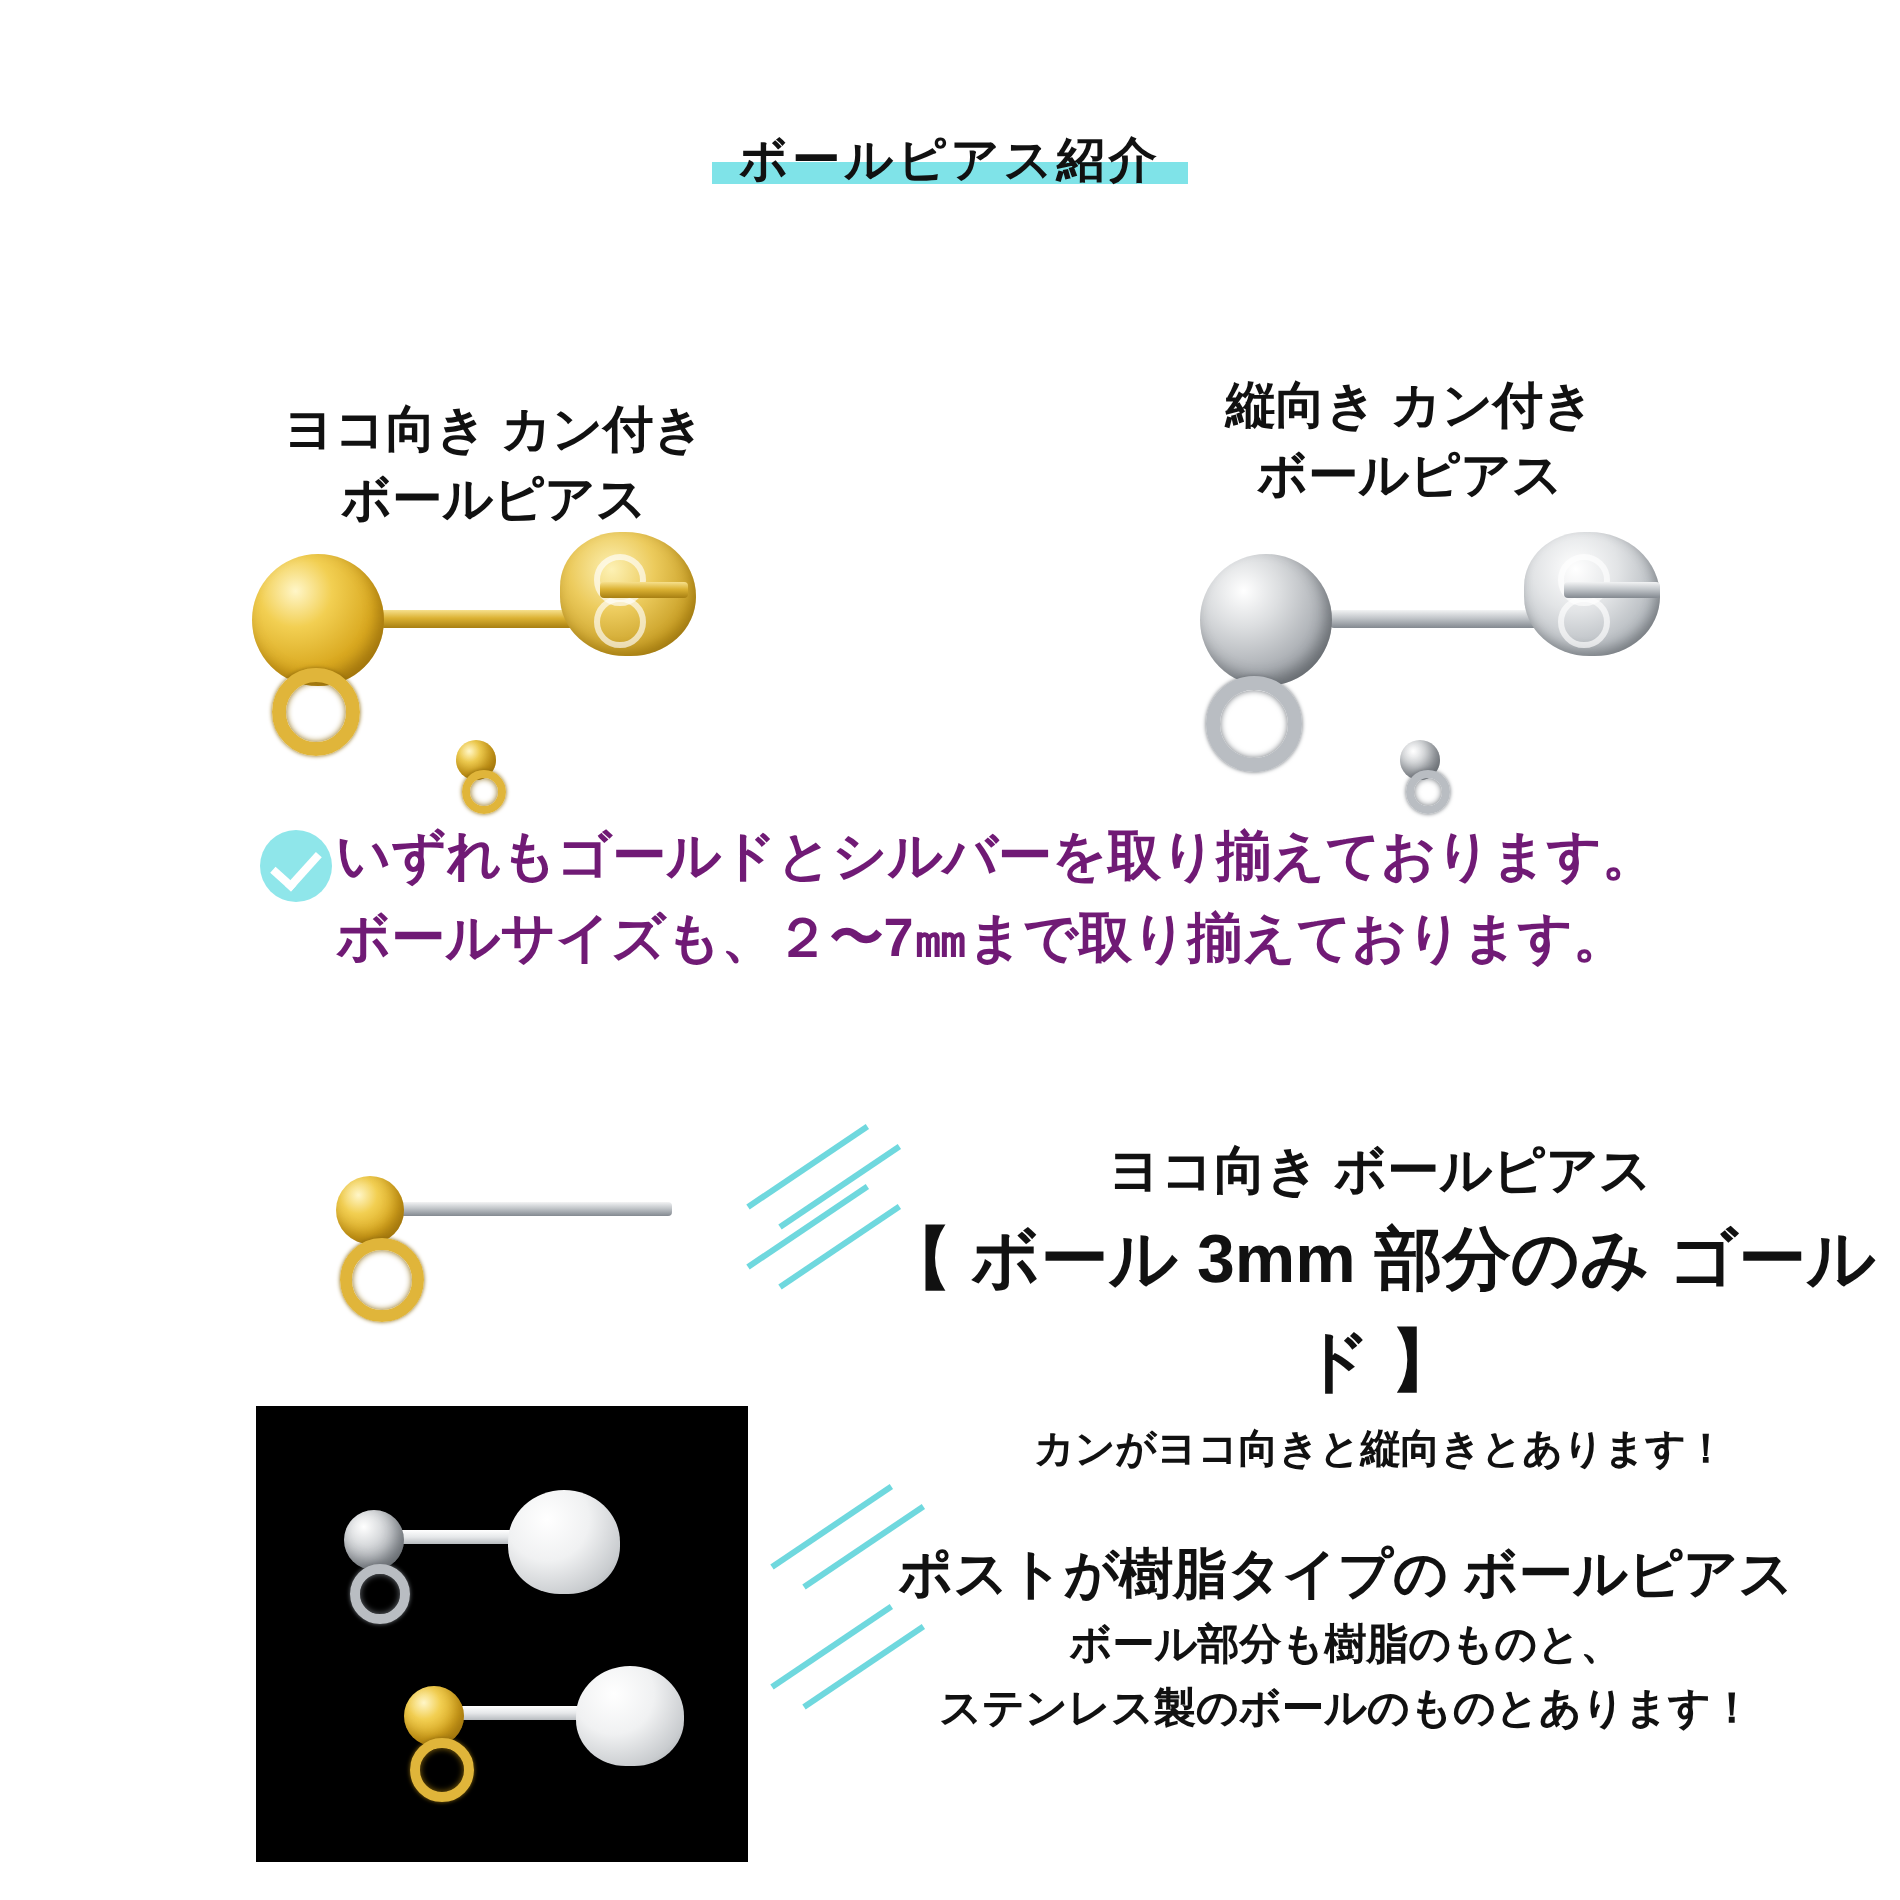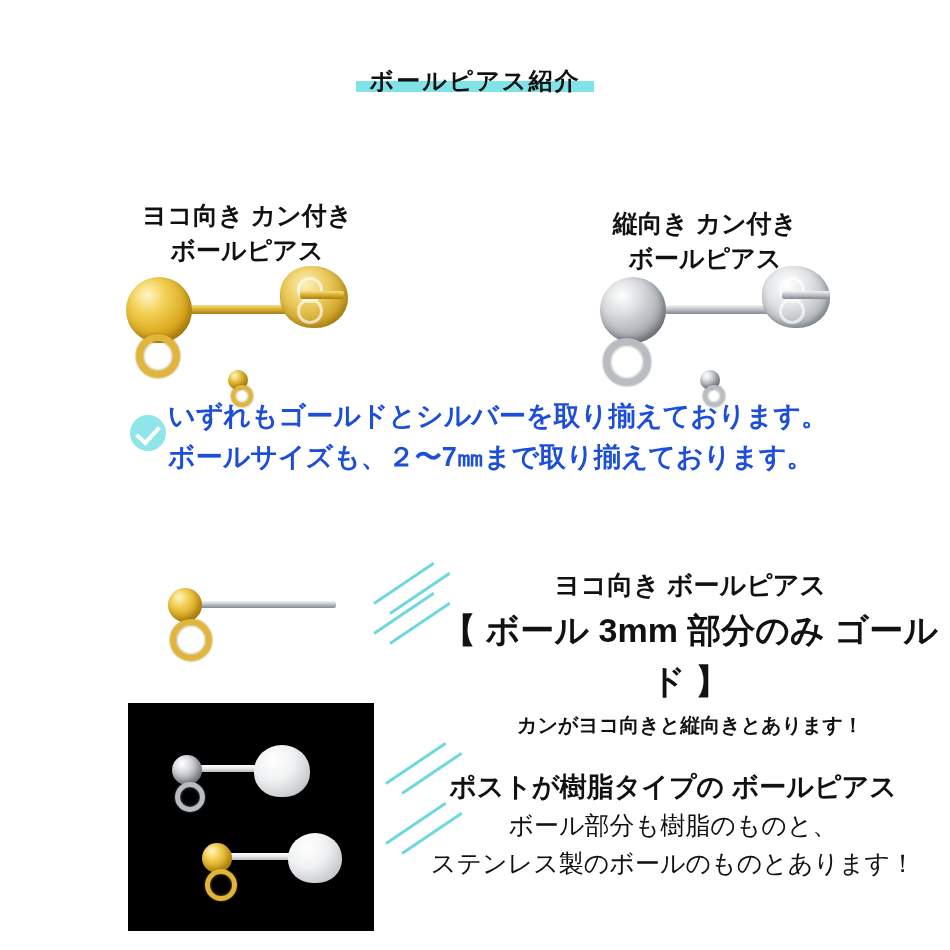--- a/index.html
+++ b/index.html
@@ -52,21 +52,21 @@
   .col-heading {
     position: absolute;
     text-align: center;
     font-size: 25px;
     font-weight: bold;
     line-height: 1.38;
     color: #111;
     white-space: pre-line;
   }
   .col-left-heading { left: 62px; top: 198px; width: 370px; }
-  .col-right-heading { left: 520px; top: 206px; width: 370px; }
+  .col-right-heading { left: 520px; top: 186px; width: 370px; }
 
   
   .ball {
     position: absolute;
     border-radius: 50%;
   }
   .gold-ball {
     background: radial-gradient(circle at 33% 28%, #fff6c8 0%, #f2cf52 28%, #d9a81f 62%, #a87b0c 100%);
     box-shadow: inset -3px -4px 7px rgba(120,80,0,.45);
   }
@@ -124,27 +124,27 @@
     top: 6px;
     width: 10px;
     height: 19px;
     border: solid #ffffff;
     border-width: 0 4px 4px 0;
     transform: rotate(42deg);
   }
   .note-lines {
     position: absolute;
     left: 168px;
-    top: 396px;
+    top: 408px;
     width: 700px;
     font-size: 27px;
     font-weight: bold;
     line-height: 1.52;
     white-space: pre-line;
-    color: #1d4ed8;
+    color: #701a75;
   }
 
   
   .mid-text {
     position: absolute;
     left: 440px;
     top: 566px;
     width: 500px;
     text-align: center;
   }
@@ -204,22 +204,22 @@
     width: 530px;
     text-align: center;
   }
   .bottom-line1 {
     font-size: 27px;
     font-weight: bold;
     color: #111;
     line-height: 1.45;
   }
   .bottom-line2, .bottom-line3 {
-    font-size: 25px;
-    font-weight: normal;
+    font-size: 21px;
+    font-weight: bold;
     color: #111;
     line-height: 1.5;
   }
 </style>
 </head>
 <body>
 
 <div class="title-wrap">
   <div class="title-inner">
     <div class="title-underline"></div>

